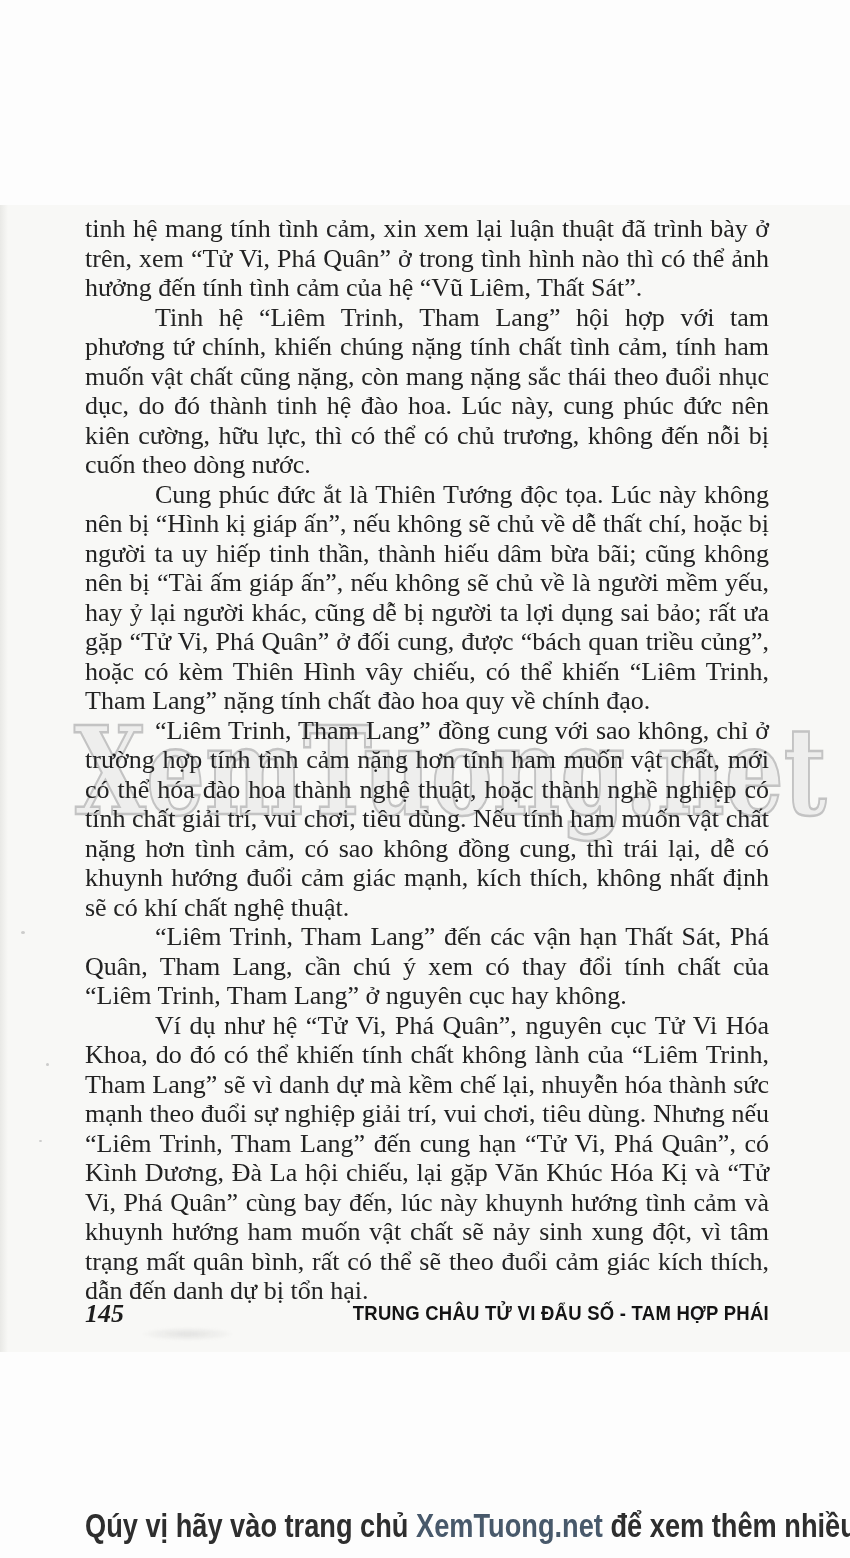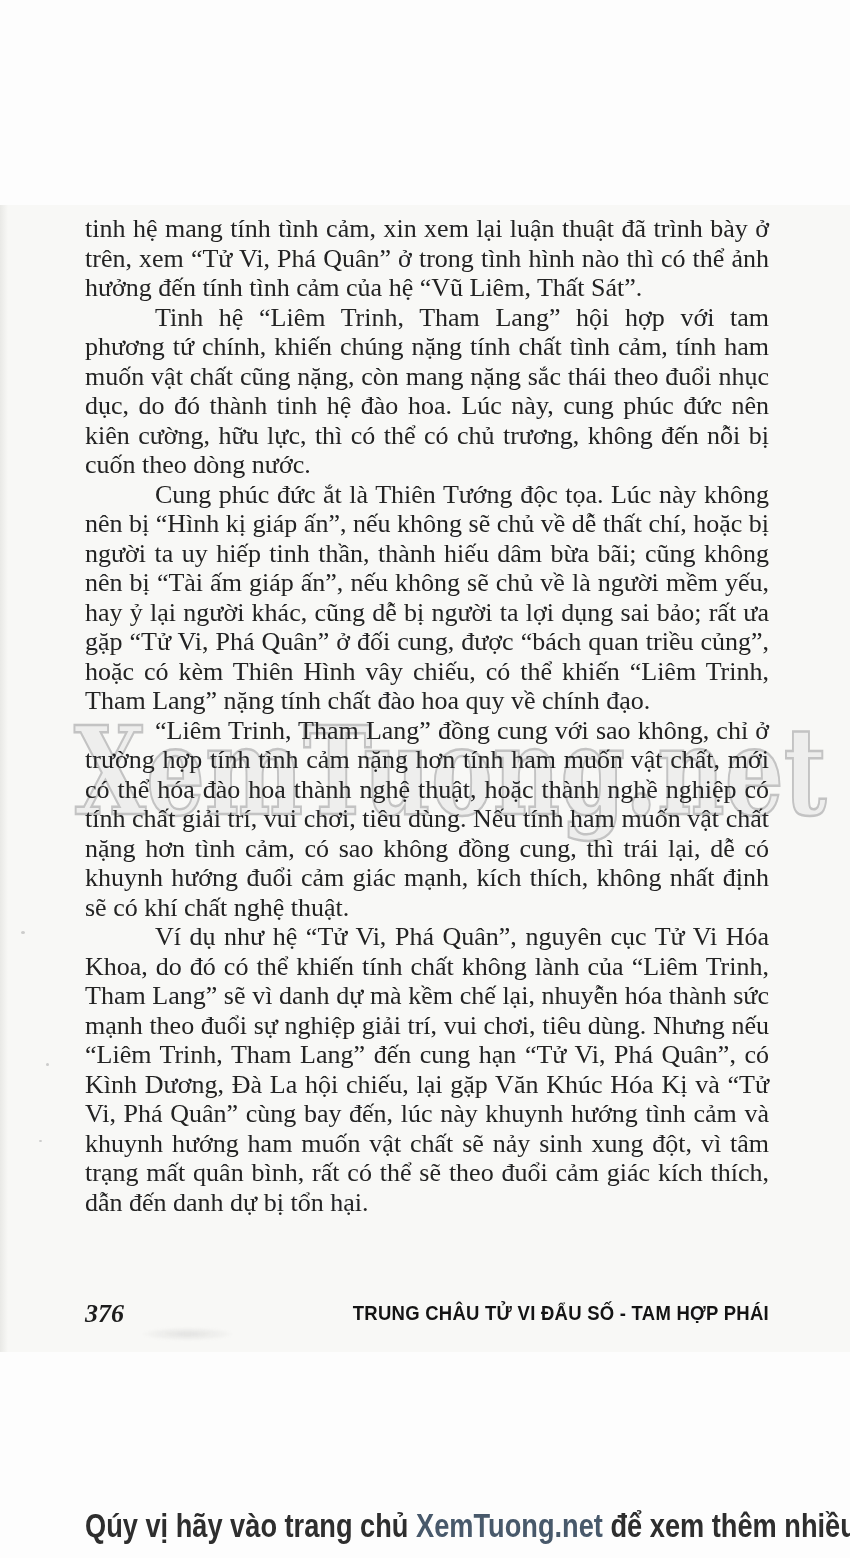--- a/index.html
+++ b/index.html
@@ -125,25 +125,26 @@
 <div class="scan">
   <div class="scan-left-edge"></div>
 
   <div class="watermark">XemTuong.net</div>
 
   <div class="text-block">
     <p>tinh hệ mang tính tình cảm, xin xem lại luận thuật đã trình bày ở trên, xem “Tử Vi, Phá Quân” ở trong tình hình nào thì có thể ảnh hưởng đến tính tình cảm của hệ “Vũ Liêm, Thất Sát”.</p>
     <p class="indent">Tinh hệ “Liêm Trinh, Tham Lang” hội hợp với tam phương tứ chính, khiến chúng nặng tính chất tình cảm, tính ham muốn vật chất cũng nặng, còn mang nặng sắc thái theo đuổi nhục dục, do đó thành tinh hệ đào hoa. Lúc này, cung phúc đức nên kiên cường, hữu lực, thì có thể có chủ trương, không đến nỗi bị cuốn theo dòng nước.</p>
     <p class="indent">Cung phúc đức ắt là Thiên Tướng độc tọa. Lúc này không nên bị “Hình kị giáp ấn”, nếu không sẽ chủ về dễ thất chí, hoặc bị người ta uy hiếp tinh thần, thành hiếu dâm bừa bãi; cũng không nên bị “Tài ấm giáp ấn”, nếu không sẽ chủ về là người mềm yếu, hay ỷ lại người khác, cũng dễ bị người ta lợi dụng sai bảo; rất ưa gặp “Tử Vi, Phá Quân” ở đối cung, được “bách quan triều củng”, hoặc có kèm Thiên Hình vây chiếu, có thể khiến “Liêm Trinh, Tham Lang” nặng tính chất đào hoa quy về chính đạo.</p>
     <p class="indent">“Liêm Trinh, Tham Lang” đồng cung với sao không, chỉ ở trường hợp tính tình cảm nặng hơn tính ham muốn vật chất, mới có thể hóa đào hoa thành nghệ thuật, hoặc thành nghề nghiệp có tính chất giải trí, vui chơi, tiêu dùng. Nếu tính ham muốn vật chất nặng hơn tình cảm, có sao không đồng cung, thì trái lại, dễ có khuynh hướng đuổi cảm giác mạnh, kích thích, không nhất định sẽ có khí chất nghệ thuật.</p>
+    <p class="indent">“Liêm Trinh, Tham Lang” đến các vận hạn Thất Sát, Phá Quân, Tham Lang, cần chú ý xem có thay đổi tính chất của “Liêm Trinh, Tham Lang” ở nguyên cục hay không.</p>
     <p class="indent">Ví dụ như hệ “Tử Vi, Phá Quân”, nguyên cục Tử Vi Hóa Khoa, do đó có thể khiến tính chất không lành của “Liêm Trinh, Tham Lang” sẽ vì danh dự mà kềm chế lại, nhuyễn hóa thành sức mạnh theo đuổi sự nghiệp giải trí, vui chơi, tiêu dùng. Nhưng nếu “Liêm Trinh, Tham Lang” đến cung hạn “Tử Vi, Phá Quân”, có Kình Dương, Đà La hội chiếu, lại gặp Văn Khúc Hóa Kị và “Tử Vi, Phá Quân” cùng bay đến, lúc này khuynh hướng tình cảm và khuynh hướng ham muốn vật chất sẽ nảy sinh xung đột, vì tâm trạng mất quân bình, rất có thể sẽ theo đuổi cảm giác kích thích, dẫn đến danh dự bị tổn hại.</p>
   </div>
 
   <div class="footer-row">
-    <span class="page-number">376</span>
+    <span class="page-number">145</span>
     <span class="running-title">TRUNG CHÂU TỬ VI ĐẨU SỐ - TAM HỢP PHÁI</span>
   </div>
 
   <span class="speck" style="left:21px; top:726px; width:4px; height:3px;"></span>
   <span class="speck" style="left:46px; top:858px; width:3px; height:3px;"></span>
   <span class="speck" style="left:39px; top:935px; width:3px; height:2px;"></span>
   <div class="smudge"></div>
 </div>
 
 <div class="banner">

